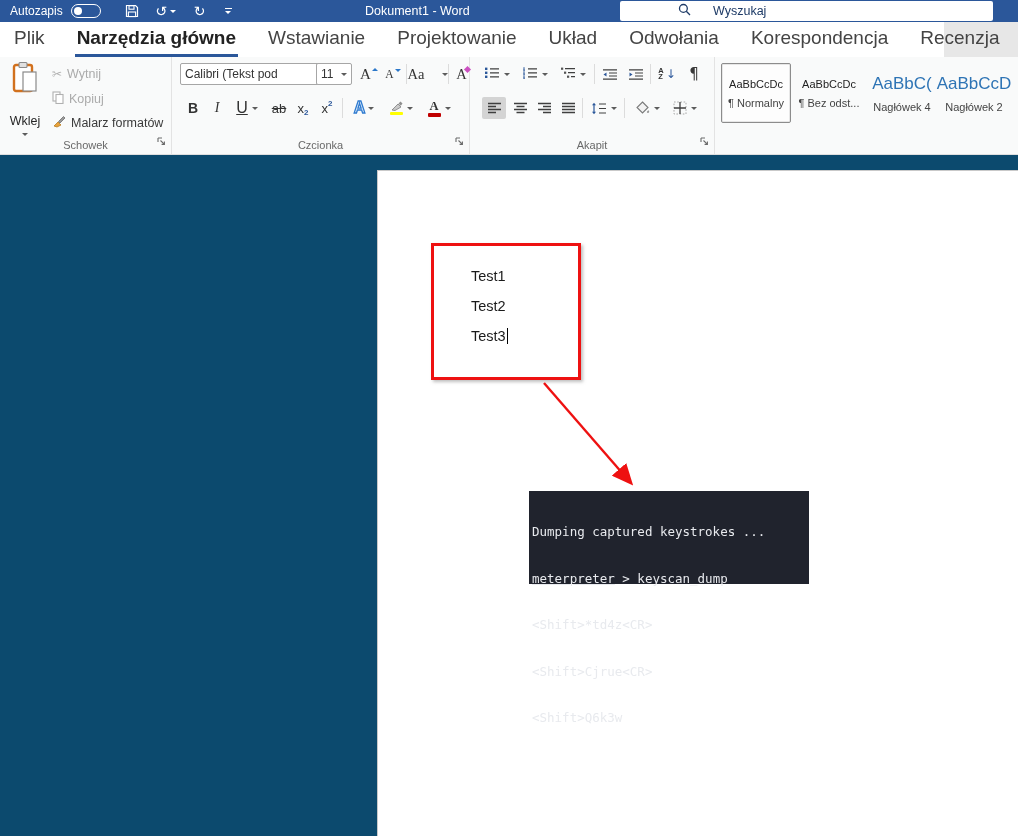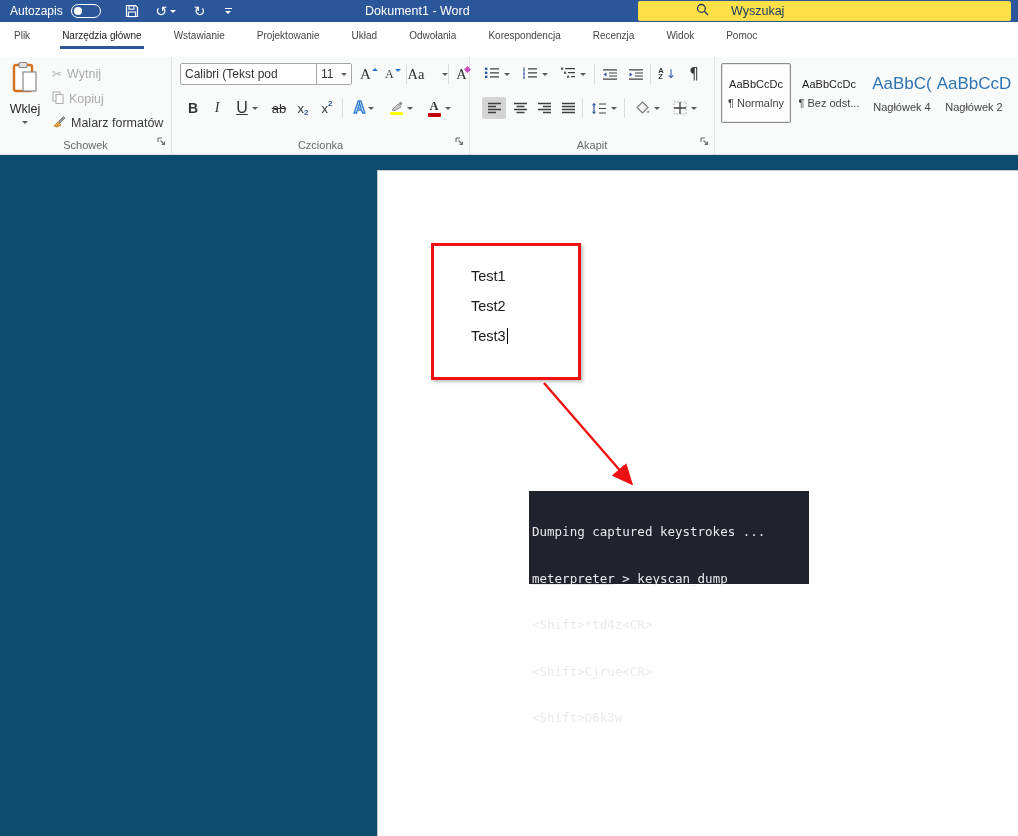--- a/index.html
+++ b/index.html
@@ -11,44 +11,44 @@
   .autosave-label{margin-left:10px;margin-right:8px}
   .toggle{width:30px;height:14px;border:1.5px solid #fff;border-radius:8px;position:relative;cursor:pointer}
   .toggle .knob{position:absolute;left:2px;top:1.5px;width:8px;height:8px;border-radius:50%;background:#fff}
   .qat{display:flex;align-items:center;margin-left:22px;gap:16px}
   .qat-icon{width:18px;height:18px;display:flex;align-items:center;justify-content:center;cursor:pointer}
   .glyph{font-family:"DejaVu Sans",sans-serif;font-size:14px;line-height:1;color:#fff}
   .chev-w{display:inline-block;width:0;height:0;border-left:3px solid transparent;border-right:3px solid transparent;border-top:3.5px solid #fff}
   .qat-more{display:flex;flex-direction:column;align-items:center;gap:2px;cursor:pointer}
   .qat-more .bar{width:7px;height:1.5px;background:#fff}
   .doc-title{position:absolute;left:365px;top:0;height:22px;line-height:22px;font-size:12.5px;color:#fff;white-space:nowrap}
-  .searchbox{position:absolute;left:638px;top:1px;width:373px;height:20px;background:#fde047;border-radius:2px;display:flex;align-items:center;cursor:text}
+  .searchbox{position:absolute;left:620px;top:1px;width:373px;height:20px;background:#ffffff;border-radius:2px;display:flex;align-items:center;cursor:text}
   .searchbox .mag{margin-left:58px;margin-right:22px}
   .searchbox .ph{font-size:12.5px;color:#1d3a66}
 
   
-  .tabbar{position:absolute;top:22px;left:0;width:1018px;height:35px;background:#fff;display:flex;align-items:center;font-size:10px;color:#444}
+  .tabbar{position:absolute;top:22px;left:0;width:944px;height:35px;background:#fff;display:flex;align-items:flex-end;font-size:19px;color:#444}
   .tab{padding:0 2px 8px 2px;margin-right:28px;white-space:nowrap;cursor:pointer}
   .tab:first-child{margin-left:12px}
-  .tab.active{color:#222;border-bottom:3px solid #2b579a;padding-bottom:5px;font-weight:400}
+  .tab.active{color:#222;border-bottom:3px solid #2b579a;padding-bottom:5px;font-weight:700}
 
   
   .ribbon{position:absolute;top:57px;left:0;width:1018px;height:98px;background:#f9fafa;border-bottom:1px solid #dfdfdf}
   .grp{position:absolute;top:0;height:97px;border-right:1px solid #e3e3e3}
   .grp-label{position:absolute;bottom:3px;left:0;right:0;text-align:center;font-size:11px;color:#696969}
   .launcher{position:absolute;right:5px;bottom:4px;cursor:pointer}
   .vline{position:absolute;width:1px;background:#dcdcdc}
 
   .btn{position:absolute;display:flex;align-items:center;justify-content:center;border-radius:2px;cursor:pointer;color:#333}
   .btn.selected{background:#d4d4d4}
   .chev{display:inline-block;width:0;height:0;border-left:3px solid transparent;border-right:3px solid transparent;border-top:3.5px solid #5c5c5c}
 
   
   .paste-btn{position:absolute;left:6px;top:4px;width:38px;height:78px;display:flex;flex-direction:column;align-items:center;cursor:pointer}
-  .paste-btn .lbl{font-size:12.5px;color:#262626;margin-top:3px}
+  .paste-btn .lbl{font-size:12.5px;color:#262626;margin-top:15px}
   .paste-btn .chev{margin-top:5px}
   .sm-cmd{position:absolute;left:52px;display:flex;align-items:center;gap:5px;font-size:12.5px;color:#3a3a3a;cursor:pointer;white-space:nowrap}
   .sm-cmd.disabled{color:#ababab;cursor:default}
 
   
   .combo{position:absolute;top:6px;height:22px;background:#fff;border:1px solid #a6a6a6;border-radius:2px;display:flex;align-items:center;font-size:12px;color:#333;cursor:pointer}
   .combo .txt{padding:0 4px;white-space:nowrap;overflow:hidden}
   .combo .chev{margin-right:4px;margin-left:auto}
   .fbtn{font-size:14px;width:22px;height:22px}
   .letter{font-family:"Liberation Serif",serif;font-size:14.5px}

